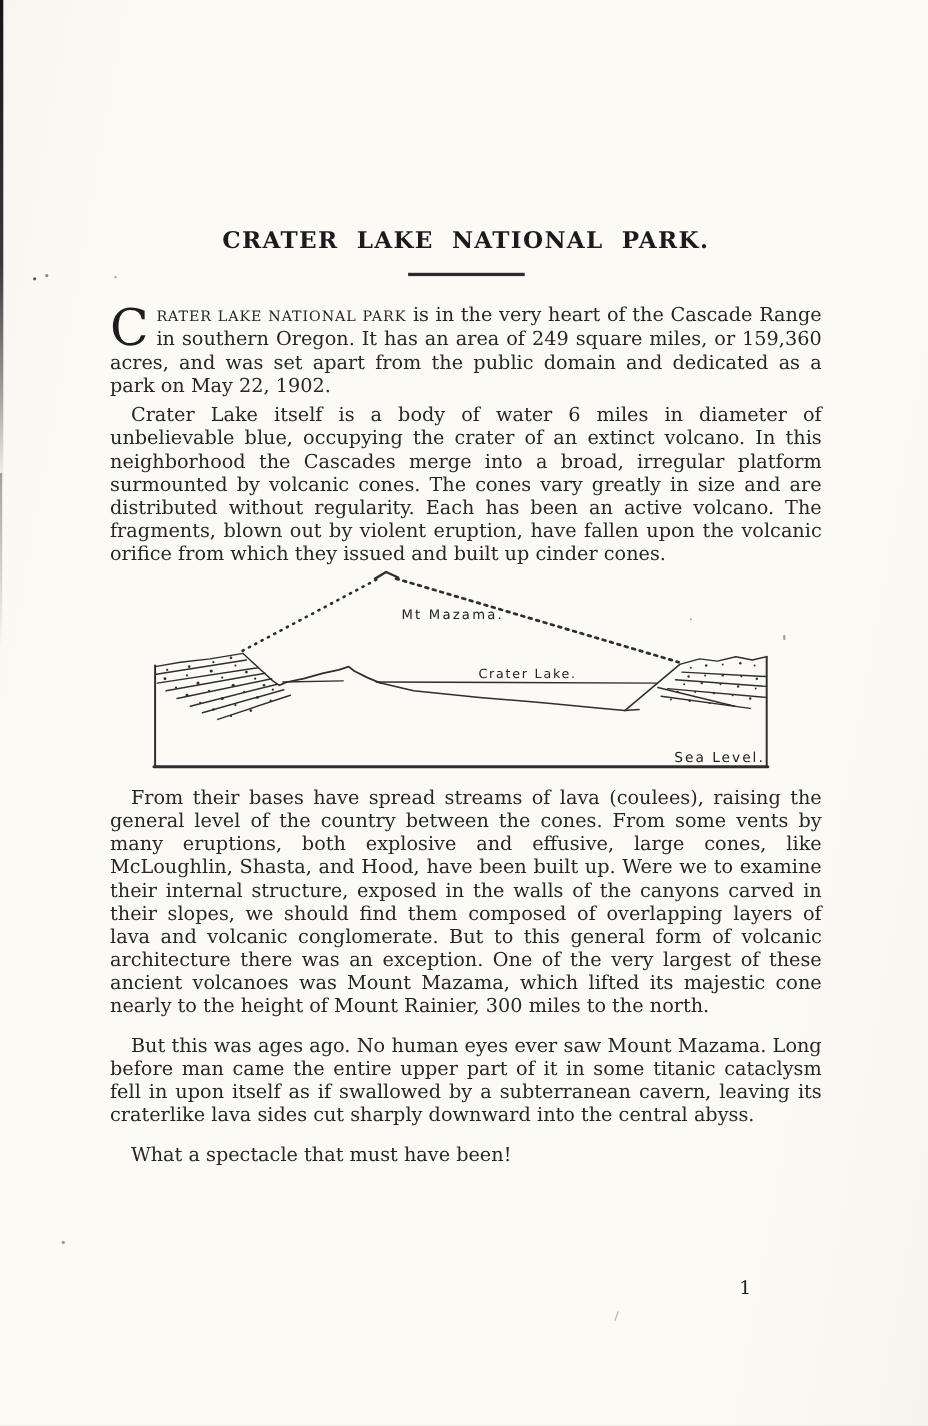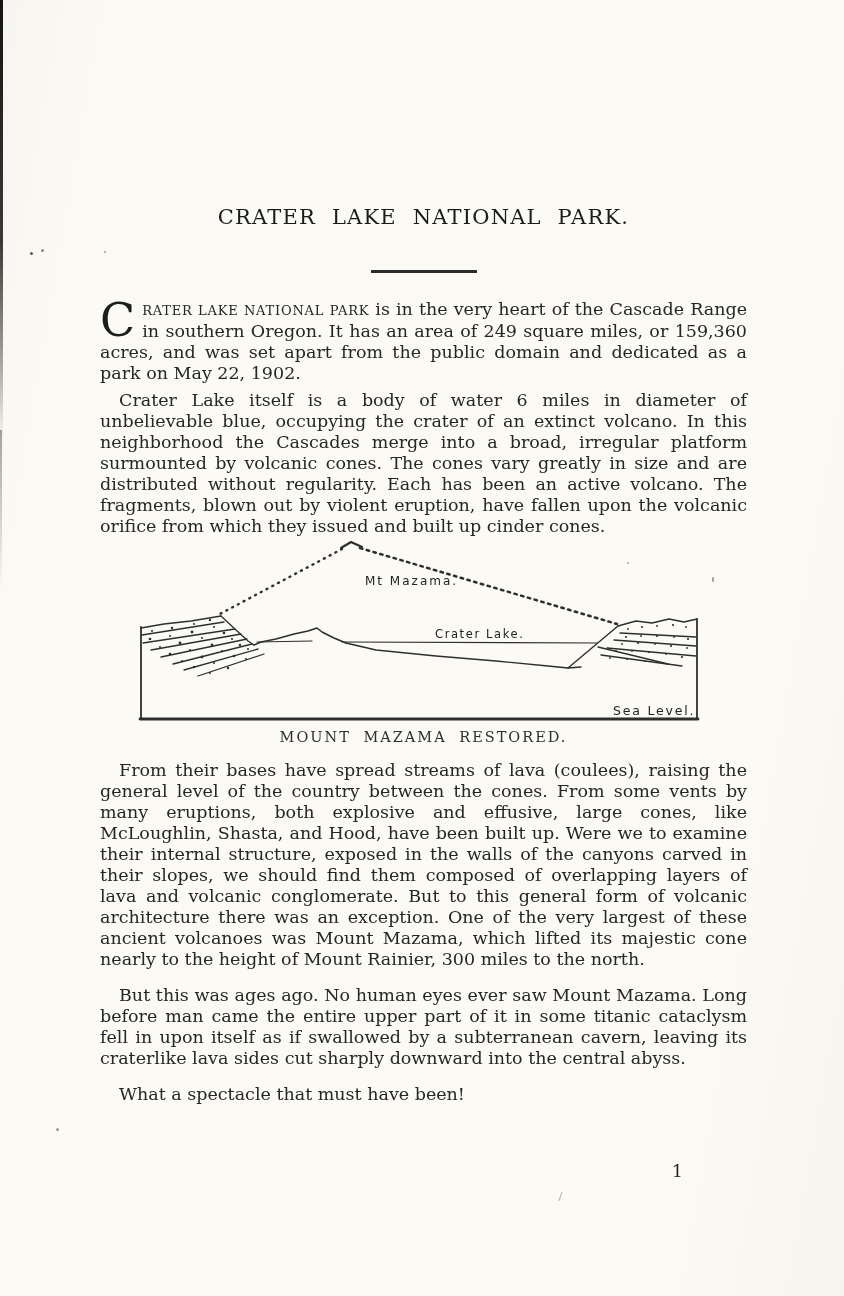--- a/index.html
+++ b/index.html
@@ -18,22 +18,22 @@
   }
   
   .edge-strip{position:absolute;left:0;top:0;width:3px;height:440px;
     background:linear-gradient(#141414 0%,#3a3a3a 55%,#9a9a96 80%,rgba(150,150,146,0) 100%);}
   .edge-strip-low{position:absolute;left:0;top:430px;width:2px;height:160px;
     background:linear-gradient(rgba(90,90,88,.55),rgba(120,120,116,0));}
   .speck{position:absolute;border-radius:50%;background:#5a5a56;}
   
   .content{position:absolute;left:100px;top:205px;width:647px;}
   .doc-title{
-    margin:0 0 41px;text-align:center;
-    font-size:21px;font-weight:normal;letter-spacing:1.2px;word-spacing:8px;color:#1b1b1b;
+    margin:0 0 18px;text-align:center;
+    font-size:21px;font-weight:bold;letter-spacing:1.2px;word-spacing:8px;color:#1b1b1b;
   }
   .title-rule{width:106px;height:3px;background:#2c2c2c;margin:0 auto 26px;}
   .section-heading{
     margin:0 0 18px;text-align:center;
     font-size:17.5px;font-weight:bold;letter-spacing:.6px;word-spacing:4px;color:#222;
     line-height:20px;
   }
   .body-par{
     margin:0;text-align:justify;
     font-size:17.5px;line-height:21px;color:var(--ink);
@@ -193,21 +193,20 @@
               <circle cx="527" cy="126" r="1.1"></circle>
           </g>
         </g>
 
         <text class="diagram-label" x="229" y="48" font-size="12" letter-spacing="2">Mt Mazama.</text>
         <text class="diagram-label" x="299" y="101" font-size="11.5" letter-spacing="1.6">Crater Lake.</text>
         <text class="diagram-label" x="477" y="178" font-size="12.5" letter-spacing="1.8">Sea Level.</text>
       </svg>
     </div>
 
-    <div class="figure-caption">MOUNT MAZAMA RESTORED.</div>
 
     <p class="body-par indent">From their bases have spread streams of lava (coulees), raising the general level of the country between the cones.  From some vents by many eruptions, both explosive and effusive, large cones, like McLoughlin, Shasta, and Hood, have been built up.  Were we to examine their internal structure, exposed in the walls of the canyons carved in their slopes, we should find them composed of overlapping layers of lava and volcanic conglomerate.  But to this general form of volcanic architecture there was an exception.  One of the very largest of these ancient volcanoes was Mount Mazama, which lifted its majestic cone nearly to the height of Mount Rainier, 300 miles to the north.</p>
     <p class="body-par indent">But this was ages ago.  No human eyes ever saw Mount Mazama.  Long before man came the entire upper part of it in some titanic cataclysm fell in upon itself as if swallowed by a subterranean cavern, leaving its craterlike lava sides cut sharply downward into the central abyss.</p>
     <p class="body-par indent">What a spectacle that must have been!</p>
 
   </div>
 
   <div class="page-number">1</div>
 
 </div>

